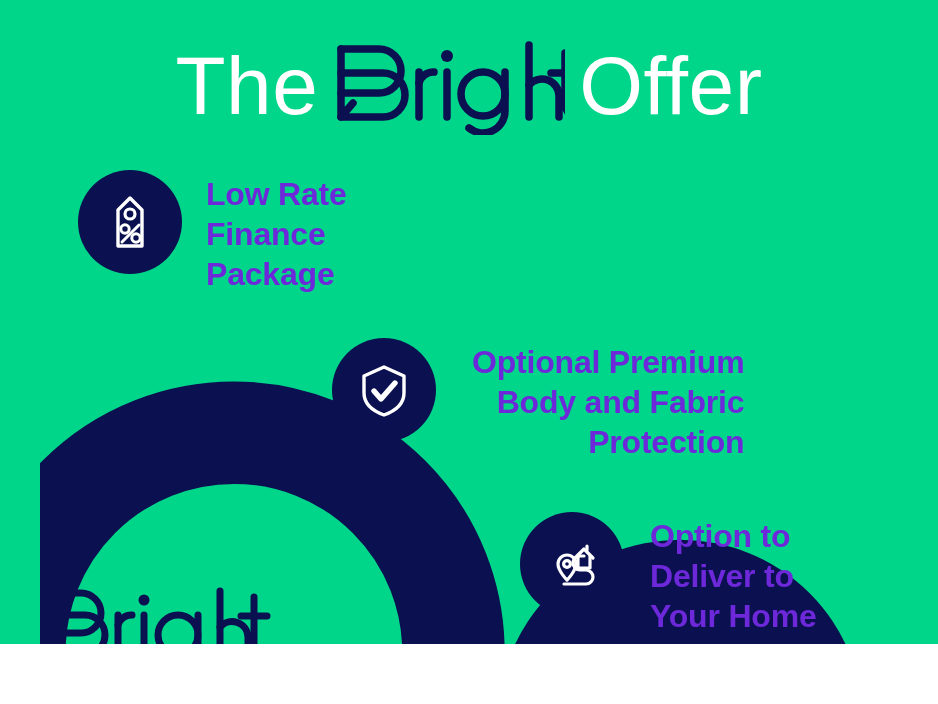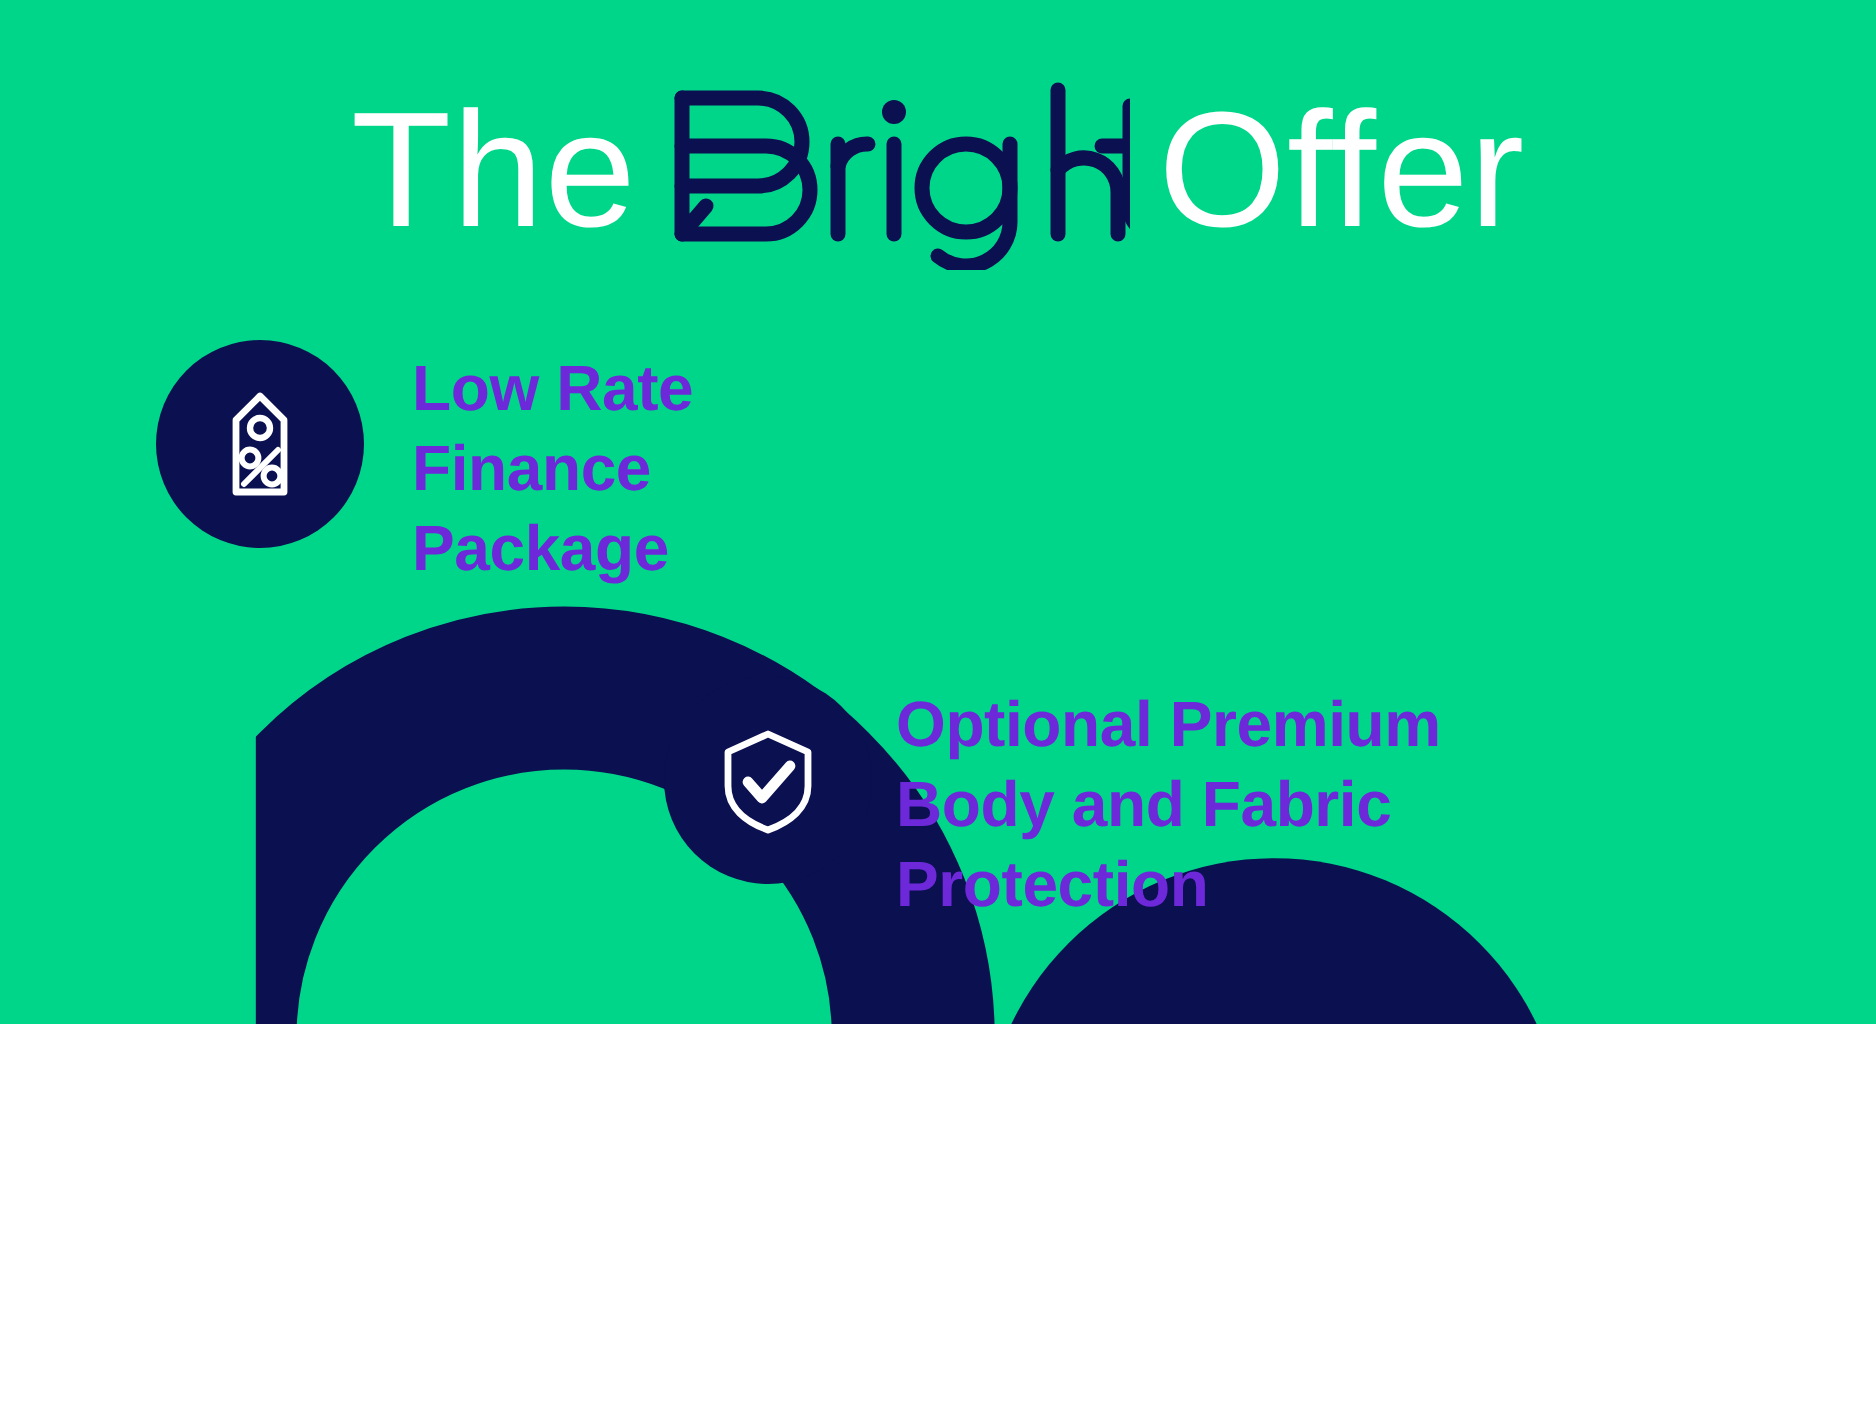--- a/index.html
+++ b/index.html
@@ -4,21 +4,21 @@
 <title>The Bright Offer</title>
 <style>
   html, body {
     margin: 0;
     padding: 0;
     background: #ffffff;
   }
   #poster {
     position: relative;
     width: 938px;
-    height: 512px;
+    height: 644px;
     overflow: hidden;
     font-family: "Liberation Sans", sans-serif;
     background: #00D68A;
   }
 
   
   .deco-layer {
     position: absolute;
     inset: 0;
     width: 100%;
@@ -78,21 +78,21 @@
     white-space: pre-line;
   }
 
   #feature-0 { top: 170px; left: 78px; }
   #feature-1 { top: 170px; left: 474px; }
   #feature-2 { top: 338px; left: 332px; }
   #feature-3 { top: 512px; left: 520px; }
 
   #feature-1 .feature-text,
   #feature-3 .feature-text { margin-left: 26px; }
-  #feature-2 .feature-text { margin-left: 12px; }
+  #feature-2 .feature-text { margin-left: 36px; text-align: right; }
 
   
   .brand {
     position: absolute;
     left: 38px;
     top: 583px;
   }
 </style>
 </head>
 <body>
@@ -182,20 +182,23 @@
           <path d="M36 22 L36 34 L48 34 L48 22"></path>
           <path d="M45 12 L45 16"></path>
 
           <path d="M42 34 L38 34 a7 7 0 0 0 0 14 L44 48 a7 7 0 0 1 0 14 L22 62" transform="translate(0,-12)"></path>
 
           <path d="M16 30 a9 9 0 0 1 18 0 c0 7 -9 16 -9 16 s-9 -9 -9 -16 Z"></path>
           <circle cx="25" cy="30" r="3.4"></circle>
         </g>
       </svg>
     </div>
+    <div class="feature-text">Option to
+Deliver to
+Your Home</div>
   </div>
 
   <div class="brand">
     <svg width="262" height="108" viewBox="0 0 262 108" aria-hidden="true">
 
       <g fill="none" stroke="#0A1050" stroke-width="7" stroke-linecap="round" stroke-linejoin="round">
         <path d="M8 10 L8 72 L19 60"></path>
         <path d="M8 10 L43 10 a20 20 0 0 1 0 40 L8 50"></path>
         <path d="M8 50 L47 50 a20 20 0 0 1 0 40 L8 90" transform="translate(0,-18)"></path>
         <path d="M80 72 L80 32"></path>

